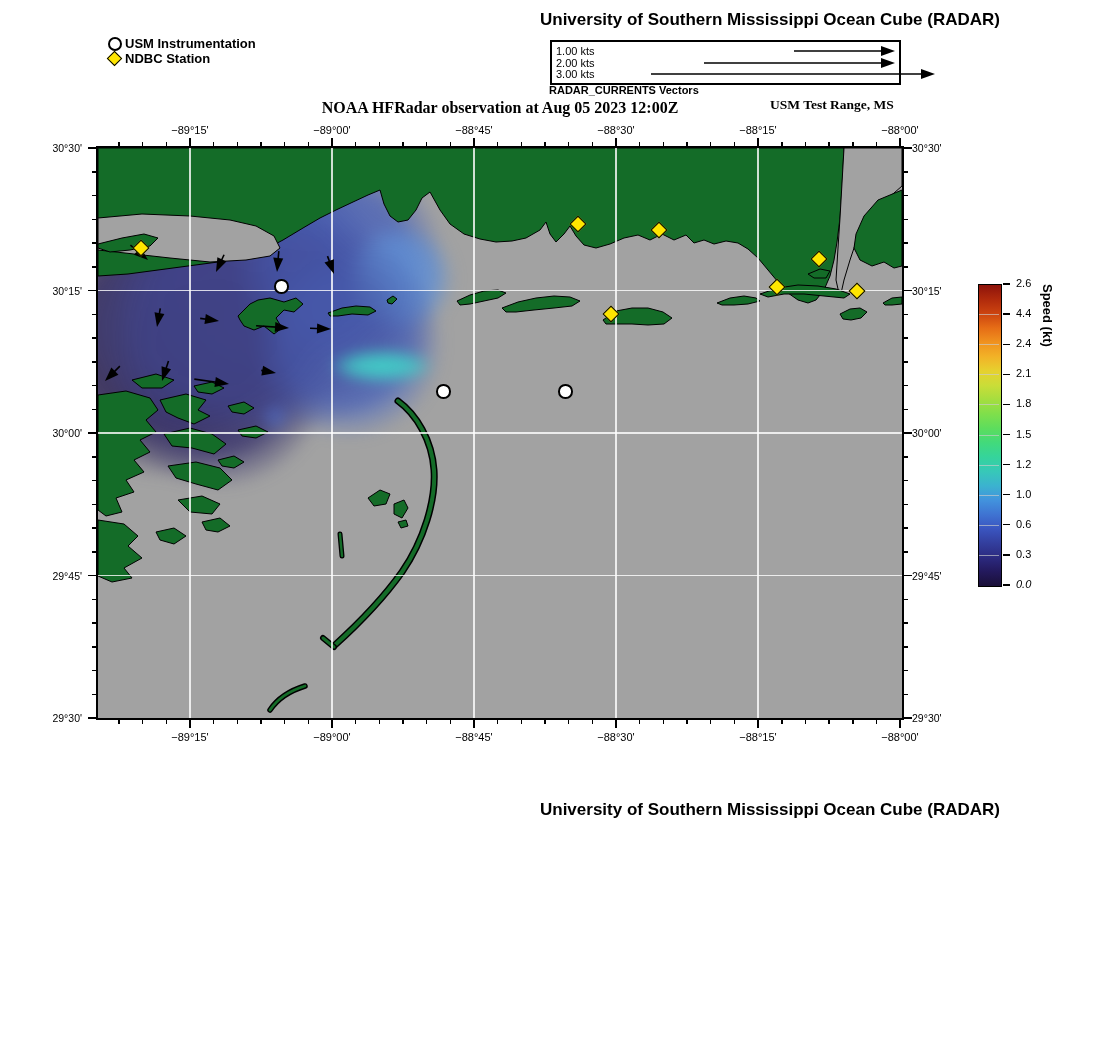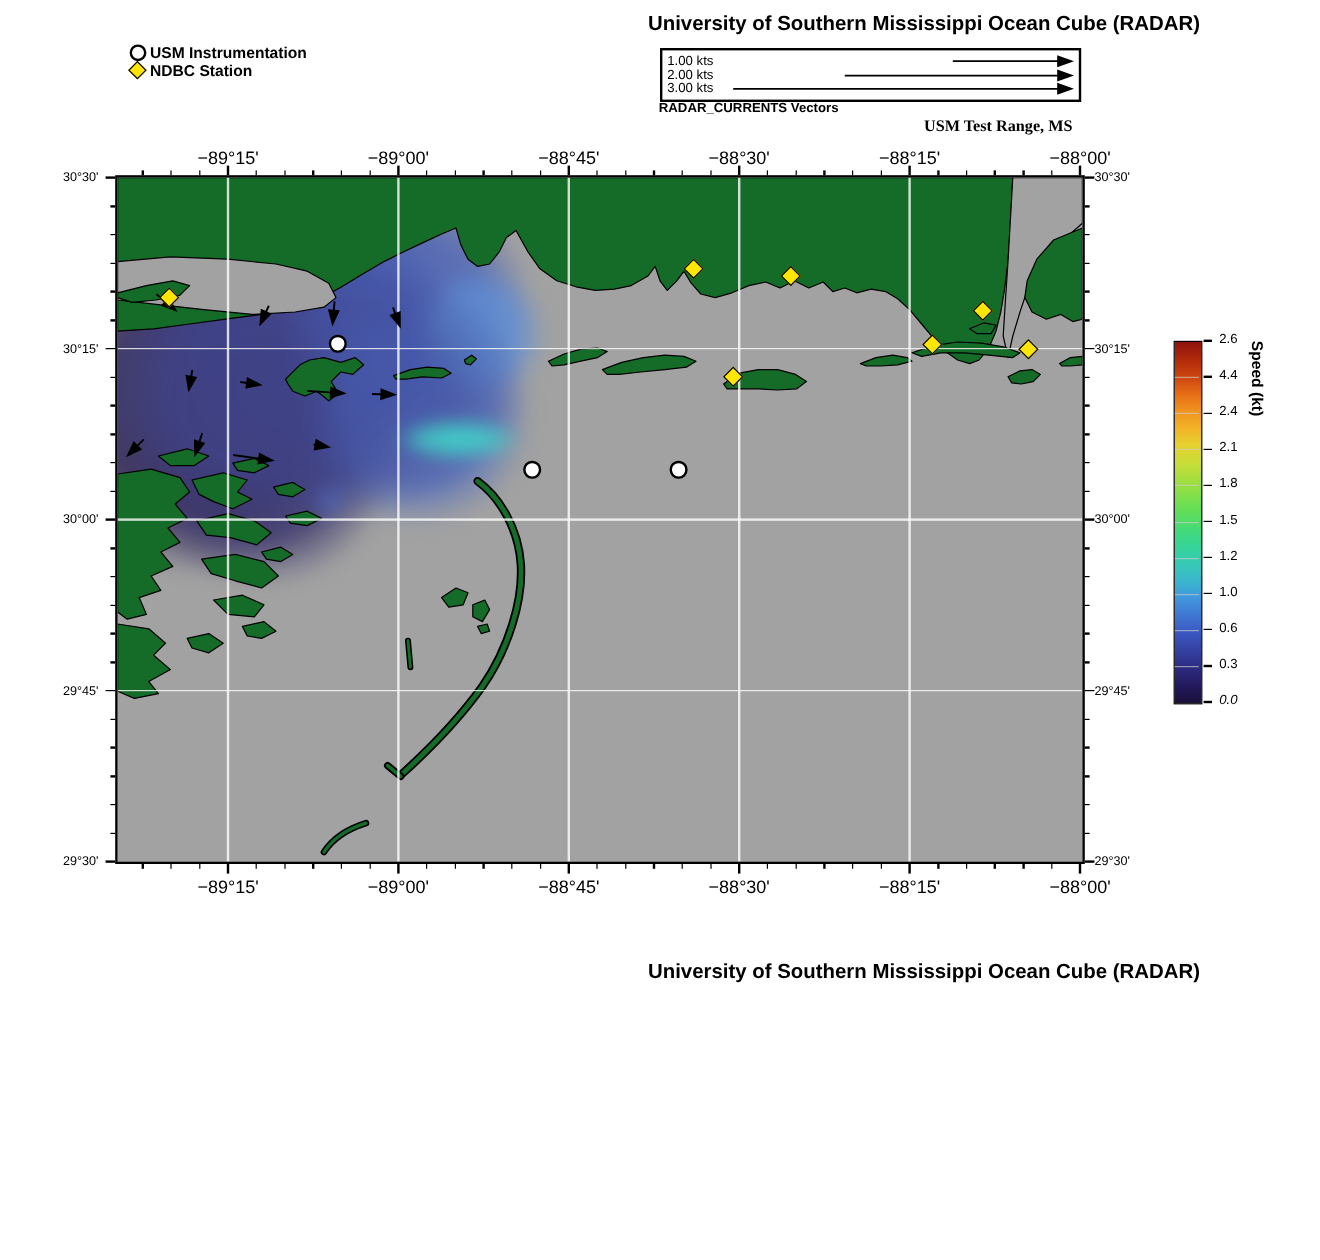--- a/index.html
+++ b/index.html
@@ -33,21 +33,21 @@
   #overlay div{position:absolute;border-radius:50%;}
   #land{position:absolute;left:0;top:0;}
   .gridline{position:absolute;background:rgba(255,255,255,0.8);}
   .gridline.v{width:1.4px;height:570px;top:0;}
   .gridline.h{height:1.4px;width:804px;left:0;}
   #vectors{position:absolute;left:0;top:0;}
   .diamond{position:absolute;width:10px;height:10px;background:#ffe600;border:1.7px solid #000;
            transform:rotate(45deg);}
   .circle{position:absolute;width:10.5px;height:10.5px;background:#fff;border:2.4px solid #000;border-radius:50%;}
   .tick{position:absolute;background:#000;}
-  .xlab{position:absolute;width:64px;text-align:center;font-size:15px;}
+  .xlab{position:absolute;width:64px;text-align:center;font-size:11px;}
   .ylab{position:absolute;width:52px;font-size:10.5px;}
   
   #cbar{left:978px;top:284px;width:120px;height:301px;}
   #cbar-bar{position:absolute;left:0;top:0;width:22px;height:301px;border:1.6px solid #000;}
   .cb-tick{position:absolute;left:25px;width:7px;height:1.4px;background:#000;}
   .cb-line{position:absolute;left:1px;width:20px;height:1px;background:rgba(205,205,205,0.65);}
   .cb-lab{position:absolute;left:38px;font-size:11px;}
   #cbar-title{position:absolute;left:62px;top:0;height:301px;display:flex;align-items:center;
               writing-mode:vertical-rl;font-size:13px;font-weight:bold;}
 </style>
@@ -81,30 +81,31 @@
           <polygon points="298,6 284,11 284,1" fill="#000"></polygon>
         </svg>
       </div>
       <div class="vrow" style="top: 14.5px;">
         <div class="vlab">2.00 kts</div>
         <svg width="300" height="12">
           <line x1="107" y1="6" x2="285" y2="6" stroke="#000" stroke-width="1.4"></line>
           <polygon points="298,6 284,11 284,1" fill="#000"></polygon>
         </svg>
       </div>
-      <div class="vrow" style="top: 26px;">
+      <div class="vrow" style="top: 26px; padding-left: 40px;">
         <div class="vlab">3.00 kts</div>
         <svg width="300" height="12">
           <line x1="14" y1="6" x2="285" y2="6" stroke="#000" stroke-width="1.4"></line>
           <polygon points="298,6 284,11 284,1" fill="#000"></polygon>
         </svg>
       </div>
     </div>
   <div class="abs" id="vcaption">RADAR_CURRENTS Vectors</div>
 
+  <div class="abs subtitle">NOAA HFRadar observation at Aug 05 2023 12:00Z</div>
   <div class="abs region-label">USM Test Range, MS</div>
 
   <div class="abs" id="map">
     <div id="map-inner">
       <div id="overlay">
         <div style="left:-70px;top:50px;width:280px;height:280px;background:radial-gradient(circle,rgba(56,47,92,0.97) 0%,rgba(56,47,92,0.9) 45%,rgba(56,47,92,0) 72%);"></div>
         <div style="left:15px;top:0px;width:270px;height:270px;background:radial-gradient(circle,rgba(62,58,122,0.92) 0%,rgba(62,58,122,0.85) 45%,rgba(62,58,122,0) 72%);"></div>
         <div style="left:10px;top:120px;width:220px;height:220px;background:radial-gradient(circle,rgba(60,55,110,0.88) 0%,rgba(60,55,110,0.8) 45%,rgba(60,55,110,0) 72%);"></div>
         <div style="left:135px;top:5px;width:210px;height:210px;background:radial-gradient(circle,rgba(70,95,185,0.85) 0%,rgba(70,95,185,0.75) 45%,rgba(70,95,185,0) 72%);"></div>
         <div style="left:155px;top:100px;width:190px;height:190px;background:radial-gradient(circle,rgba(74,105,195,0.82) 0%,rgba(74,105,195,0.72) 45%,rgba(74,105,195,0) 72%);"></div>

